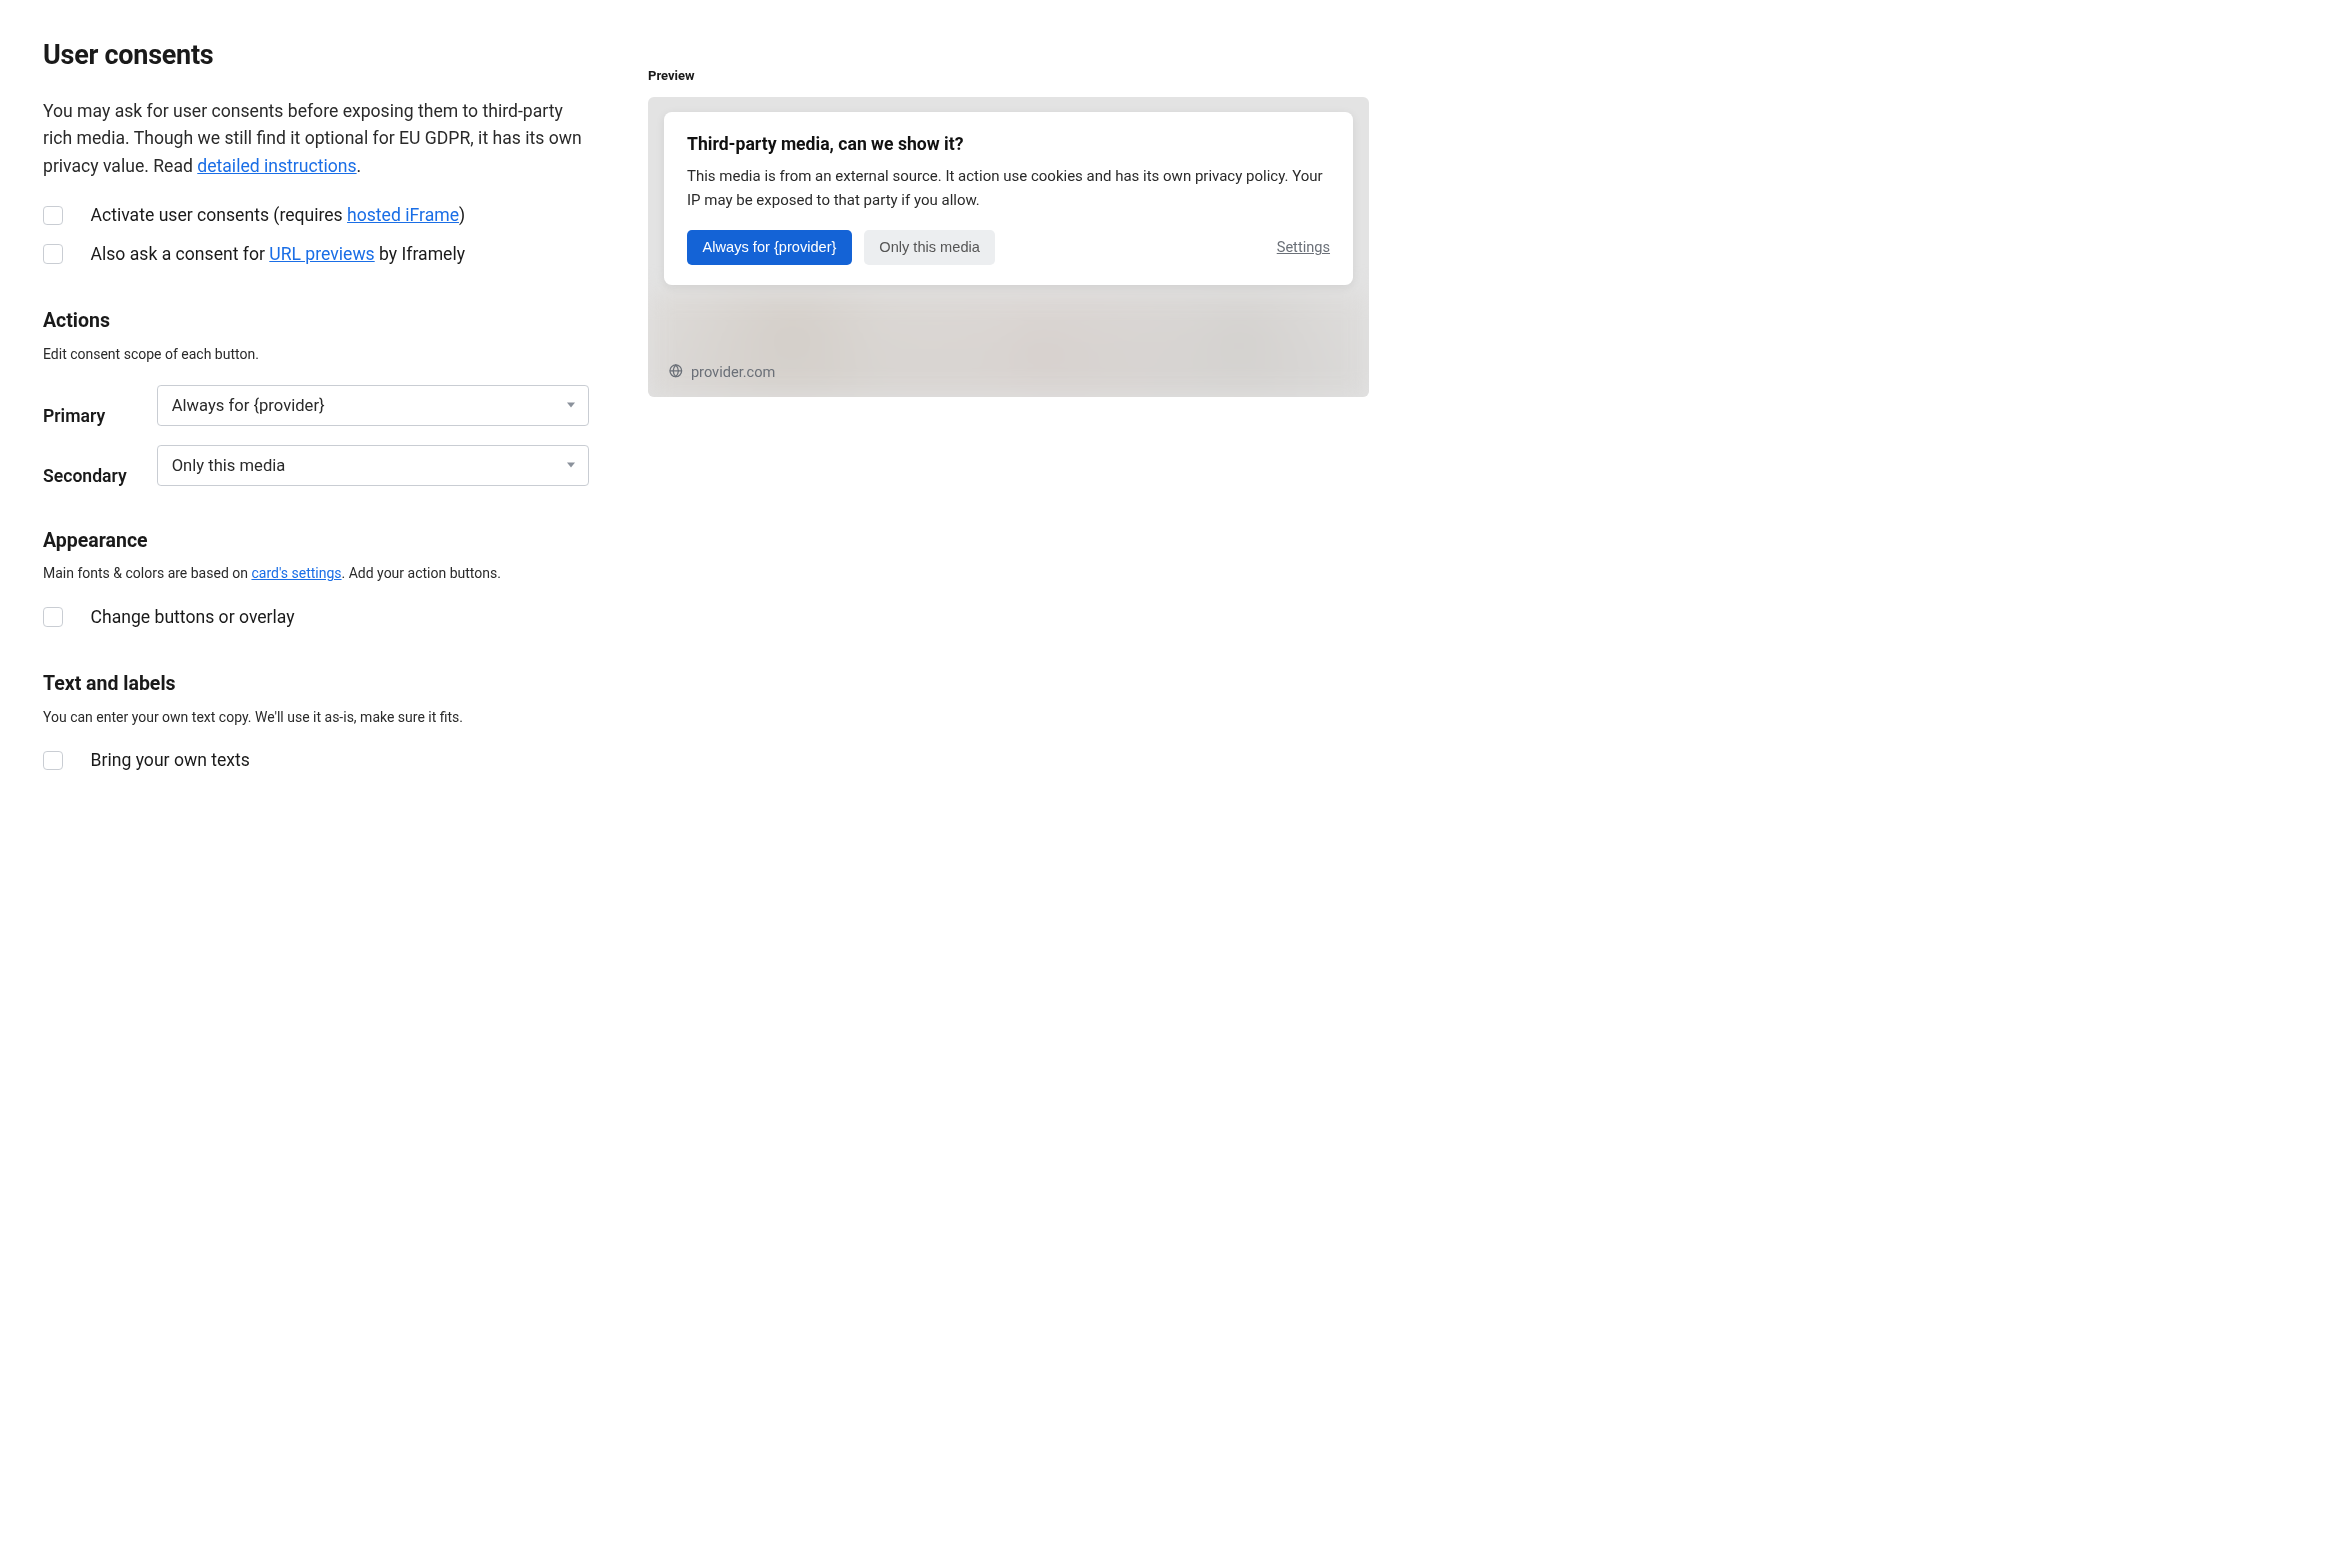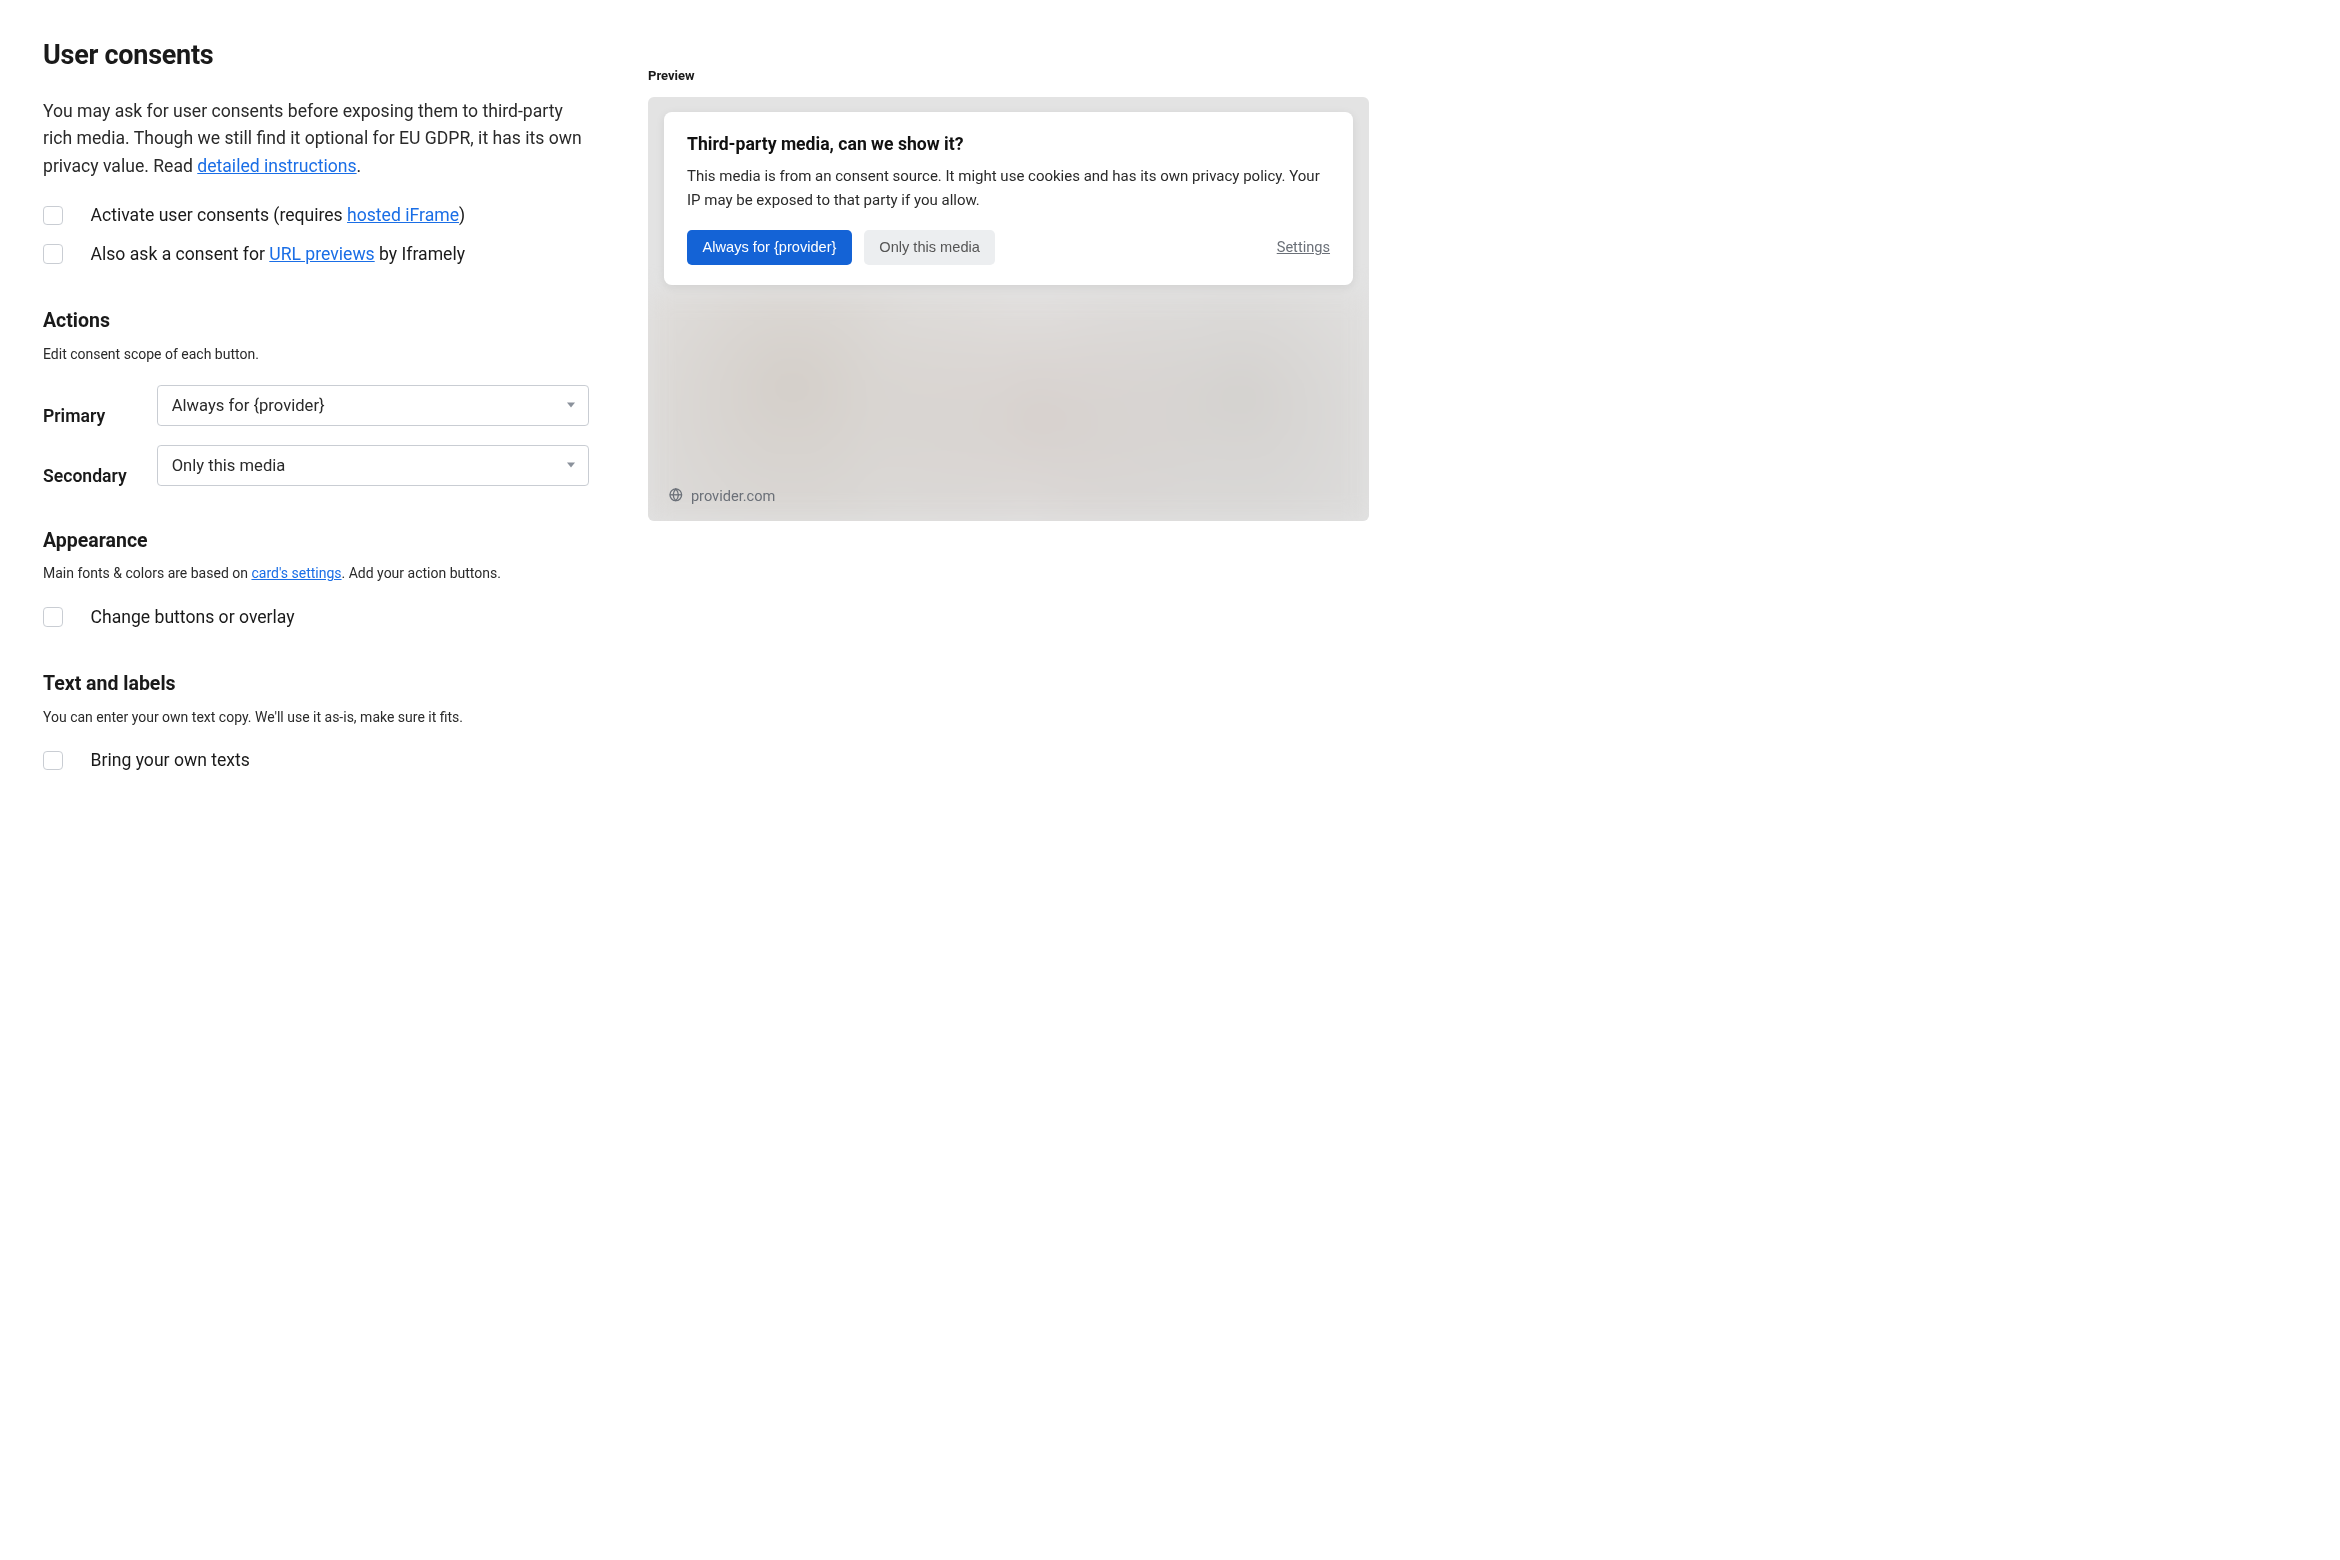--- a/index.html
+++ b/index.html
@@ -112,21 +112,21 @@
     font-size: 13px;
     font-weight: 700;
     margin-bottom: 13.7px;
     margin-top: 29px;
   }
   .preview-frame {
     background: #e3e3e3;
     border-radius: 5.9px;
     padding: 15.6px 15.6px 0 15.6px;
     position: relative;
-    height: 424px;
+    height: 300px;
     overflow: hidden;
   }
   .preview-card {
     background: #fff;
     border-radius: 7.8px;
     box-shadow: 0 2px 9.8px rgba(0,0,0,0.08);
     padding: 21.5px 23.4px 19.5px 23.4px;
     position: relative;
     z-index: 2;
   }
@@ -268,21 +268,21 @@
         <span>Bring your own texts</span>
       </div>
     </div>
   </div>
 
   <div class="right-col">
     <div class="preview-title">Preview</div>
     <div class="preview-frame">
       <div class="preview-card">
         <div class="preview-card-title">Third-party media, can we show it?</div>
-        <div class="preview-card-body">This media is from an consent source. It might use cookies and has its own privacy policy. Your IP may be exposed to that party if you allow.</div>
+        <div class="preview-card-body">This media is from an external source. It action use cookies and has its own privacy policy. Your IP may be exposed to that party if you allow.</div>
         <div class="preview-actions">
           <button class="btn-primary">Always for {provider}</button>
           <button class="btn-secondary">Only this media</button>
           <a class="preview-settings">Settings</a>
         </div>
       </div>
       <div class="preview-blur-bg"></div>
       <div class="preview-footer">
         <span class="globe-icon">
           <svg viewBox="0 0 24 24" fill="none" stroke="#6b7078" stroke-width="2">

